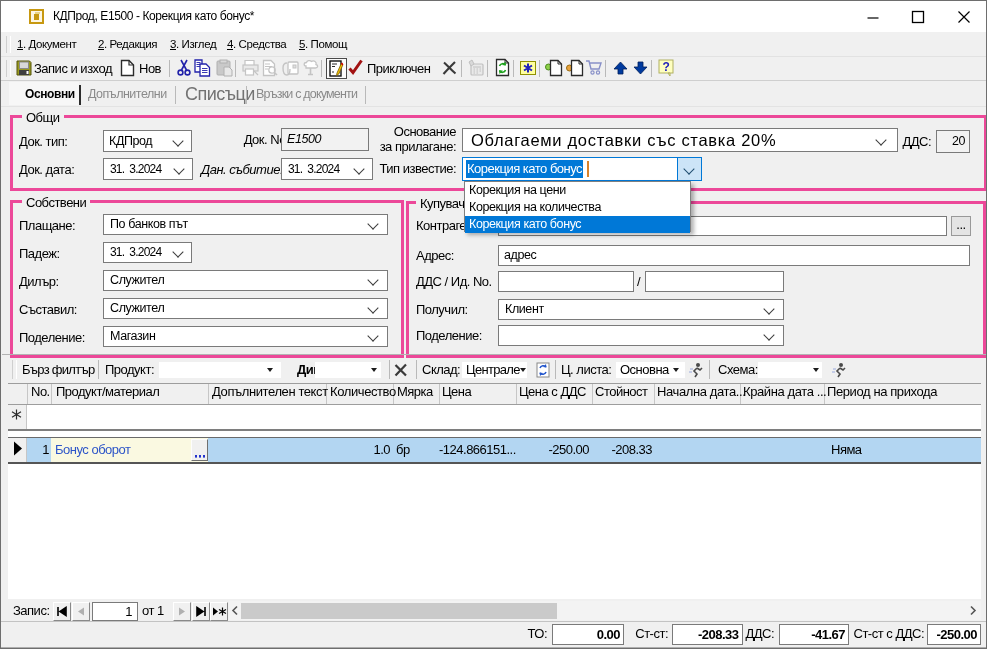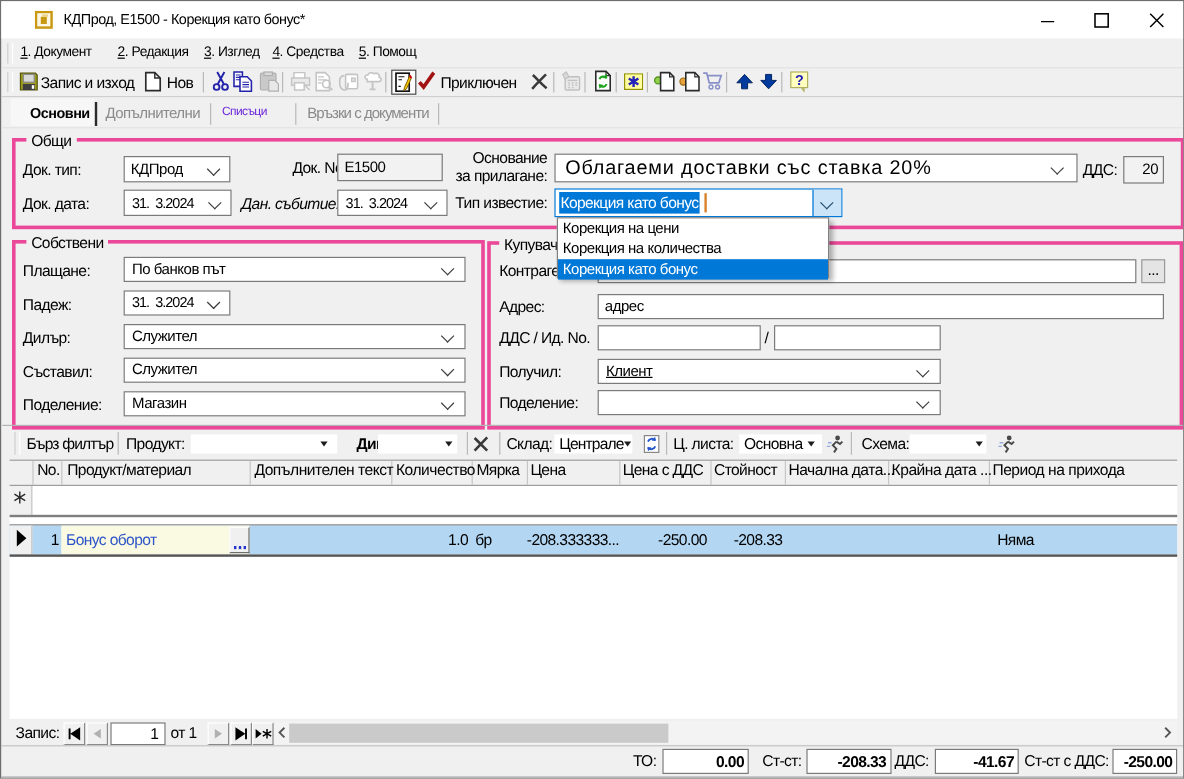--- a/index.html
+++ b/index.html
@@ -182,33 +182,33 @@
 <div class="sep" style="left:512px;top:59px;height:17px;"></div>
 <div class="sep" style="left:538px;top:59px;height:17px;"></div>
 <div class="sep" style="left:604px;top:59px;height:17px;"></div>
 <div class="sep" style="left:650px;top:59px;height:17px;"></div>
 
 <div class="abs" style="left:8px;top:81px;width:70px;height:23px;background:#f7f7f7;"></div>
 <div class="lbl" style="left:24px;top:81px;line-height:24px;font-weight:bold;font-size:12px;letter-spacing:-0.4px;">Основни</div>
 <div class="abs" style="left:78px;top:84px;width:2px;height:20px;background:#2b2b2b;"></div>
 <div class="lbl" style="left:87px;top:81px;line-height:24px;color:#8a8a8a;font-size:12.5px;">Допълнителни</div>
 <div class="sep" style="left:174px;top:85px;height:18px;"></div>
-<div class="lbl" style="left:184px;top:81px;line-height:24px;color:#6d28d9;font-size:10px;">Списъци</div>
+<div class="lbl" style="left:184px;top:81px;line-height:24px;color:#737373;font-size:18px;">Списъци</div>
 <div class="sep" style="left:245px;top:85px;height:18px;"></div>
 <div class="lbl" style="left:255px;top:81px;line-height:24px;color:#8a8a8a;font-size:12.5px;letter-spacing:-0.8px;">Връзки с документи</div>
 <div class="sep" style="left:364px;top:85px;height:18px;"></div>
 <div class="abs" style="left:0;top:105px;width:985px;height:1px;background:#e3e3e3;"></div>
 
 <div class="gb" style="left:9px;top:114px;width:971px;height:70px;">
       <span class="gbl" style="left:9px;">Общи</span>
     </div>
 <div class="lbl" style="left:18px;top:129px;line-height:23px;">Док. тип:</div>
 <div class="fld" style="left:102px;top:129px;width:89px;height:22px;line-height:20px;"><span style="padding-left:5px;">КДПрод</span><i class="chev" style="right:9px;top:6px;"></i></div>
 <div class="lbl rt" style="left:214px;top:127px;width:74px;line-height:23px;">Док. No.</div>
-<div class="fld" style="left:280px;top:127px;width:88px;height:23px;line-height:21px;background:#f2f2f2;"><span style="padding-left:5px;">E1500</span></div>
+<div class="fld" style="left:280px;top:127px;width:88px;height:23px;line-height:21px;background:#f2f2f2;"><span style="padding-left:5px;font-style:italic;">E1500</span></div>
 <div class="lbl rt" style="left:350px;top:124px;width:105px;line-height:14.5px;">Основание<br>за прилагане:</div>
 <div class="fld" style="left:461px;top:127px;width:436px;height:24px;line-height:22px;"><span style="padding-left:8px;font-size:16.5px;letter-spacing:0.7px;">Облагаеми доставки със ставка 20%</span><i class="chev" style="right:12px;top:7px;"></i></div>
 <div class="lbl rt" style="left:880px;top:129px;width:50px;line-height:23px;">ДДС:</div>
 <div class="fld rt" style="left:935px;top:129px;width:34px;height:23px;line-height:21px;background:#f2f2f2;">
       <span style="padding-right:4px;display:block;">20</span>
     </div>
 <div class="lbl" style="left:18px;top:157px;line-height:23px;">Док. дата:</div>
 <div class="fld" style="left:102px;top:157px;width:90px;height:22px;line-height:20px;"><span style="padding-left:6px;font-size:12px;letter-spacing:-0.8px;">31.&nbsp; 3.2024</span><i class="chev" style="right:9px;top:6px;"></i></div>
 <div class="lbl rt" style="left:200px;top:157px;width:74px;line-height:23px;font-style:italic;">Дан. събитие:</div>
 <div class="fld" style="left:280px;top:157px;width:92px;height:22px;line-height:20px;"><span style="padding-left:6px;font-size:12px;letter-spacing:-0.8px;">31.&nbsp; 3.2024</span><i class="chev" style="right:9px;top:6px;"></i></div>
@@ -241,21 +241,21 @@
 <div class="lbl" style="left:415px;top:214px;line-height:22px;">Контрагент:</div>
 <div class="fld" style="left:497px;top:215px;width:449px;height:20px;"></div>
 <div class="abs" style="left:950px;top:215px;width:20px;height:20px;background:#e4e4e4;border:1px solid #999;box-sizing:border-box;text-align:center;line-height:16px;">...</div>
 <div class="lbl" style="left:415px;top:244px;line-height:21px;">Адрес:</div>
 <div class="fld" style="left:497px;top:244px;width:472px;height:21px;line-height:19px;"><span style="padding-left:5px;">адрес</span></div>
 <div class="lbl" style="left:415px;top:270px;line-height:22px;">ДДС / Ид. No.</div>
 <div class="fld" style="left:497px;top:270px;width:136px;height:21px;"></div>
 <div class="lbl" style="left:636px;top:270px;line-height:22px;">/</div>
 <div class="fld" style="left:644px;top:270px;width:139px;height:21px;"></div>
 <div class="lbl" style="left:415px;top:297px;line-height:23px;">Получил:</div>
-<div class="fld" style="left:497px;top:298px;width:286px;height:21px;line-height:19px;text-decoration:underline;"><span style="padding-left:6px;">Клиент</span><i class="chev" style="right:10px;top:5px;"></i></div>
+<div class="fld" style="left:497px;top:298px;width:286px;height:21px;line-height:19px;"><span style="padding-left:6px;">Клиент</span><i class="chev" style="right:10px;top:5px;"></i></div>
 <div class="lbl" style="left:415px;top:323px;line-height:23px;">Поделение:</div>
 <div class="fld" style="left:497px;top:324px;width:286px;height:21px;">
       <i class="chev" style="right:10px;top:5px;"></i>
     </div>
 
 <div class="abs" style="left:463px;top:180px;width:227px;height:51px;background:#fff;border:1px solid #808080;box-sizing:border-box;box-shadow:3px 3px 4px rgba(0,0,0,0.3);z-index:30;font-size:12.5px;letter-spacing:-0.4px;">
   <div style="height:17px;line-height:17px;padding-left:4px;">Корекция на цени</div>
   <div style="height:17px;line-height:17px;padding-left:4px;">Корекция на количества</div>
   <div style="height:17px;line-height:17px;padding-left:4px;background:#0078d7;color:#fff;">Корекция като бонус</div>
 </div>
@@ -344,21 +344,21 @@
 <div class="lbl rt" style="left:26px;top:437px;width:22px;line-height:23px;">1</div>
 <div class="abs" style="left:50px;top:437px;width:157px;height:23.5px;background:#faf9e1;"></div>
 <div class="lbl" style="left:54px;top:437px;line-height:23px;color:#2d55c8;">Бонус оборот</div>
 <div class="abs" style="left:190px;top:438px;width:17px;height:22px;background:#f0f0f0;border:1px solid;border-color:#fdfdfd #6f6f6f #6f6f6f #fdfdfd;box-sizing:border-box;"><svg width="15" height="20" viewBox="0 0 15 20">
         <rect x="3" y="15" width="2" height="2.6" fill="#2233cc"></rect>
         <rect x="7" y="15" width="2" height="2.6" fill="#2233cc"></rect>
         <rect x="11" y="15" width="2" height="2.6" fill="#2233cc"></rect>
       </svg></div>
 <div class="lbl rt" style="left:325px;top:437px;width:64px;line-height:23px;">1.0</div>
 <div class="lbl" style="left:395px;top:437px;line-height:23px;">бр</div>
-<div class="lbl rt" style="left:438px;top:437px;width:75px;line-height:23px;">-208.333333...</div>
+<div class="lbl rt" style="left:438px;top:437px;width:75px;line-height:23px;">-124.866151...</div>
 <div class="lbl rt" style="left:515px;top:437px;width:73px;line-height:23px;">-250.00</div>
 <div class="lbl rt" style="left:591px;top:437px;width:60px;line-height:23px;">-208.33</div>
 <div class="lbl" style="left:830px;top:437px;line-height:23px;">Няма</div>
 <div class="abs" style="left:7px;top:460.5px;width:973px;height:2px;background:#555;"></div>
 
 <div class="lbl" style="left:12px;top:599px;line-height:22px;">Запис:</div>
 <div class="nbtn" style="left:52px;top:601px;"><svg width="16" height="17" viewBox="0 0 16 17">
         <path d="M4 4 L4 13 M12 4.5 L6 8.5 L12 12.5 Z" stroke="#000" stroke-width="1.6" fill="#000"></path>
       </svg></div>
 <div class="nbtn" style="left:71px;top:601px;"><svg width="16" height="17" viewBox="0 0 16 17">

